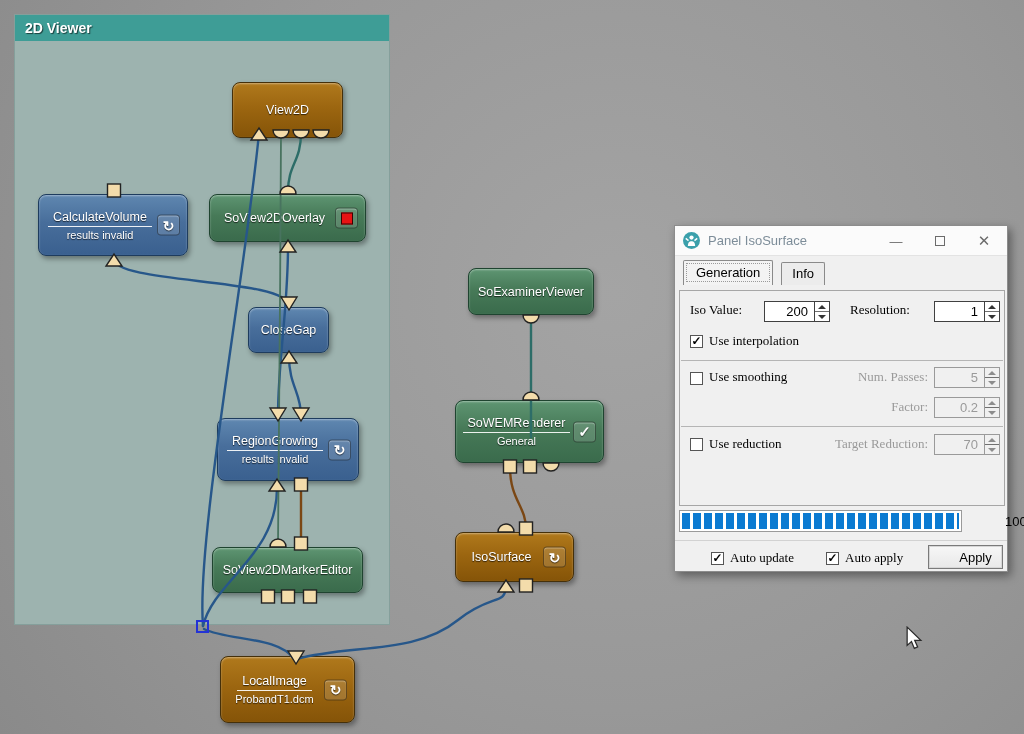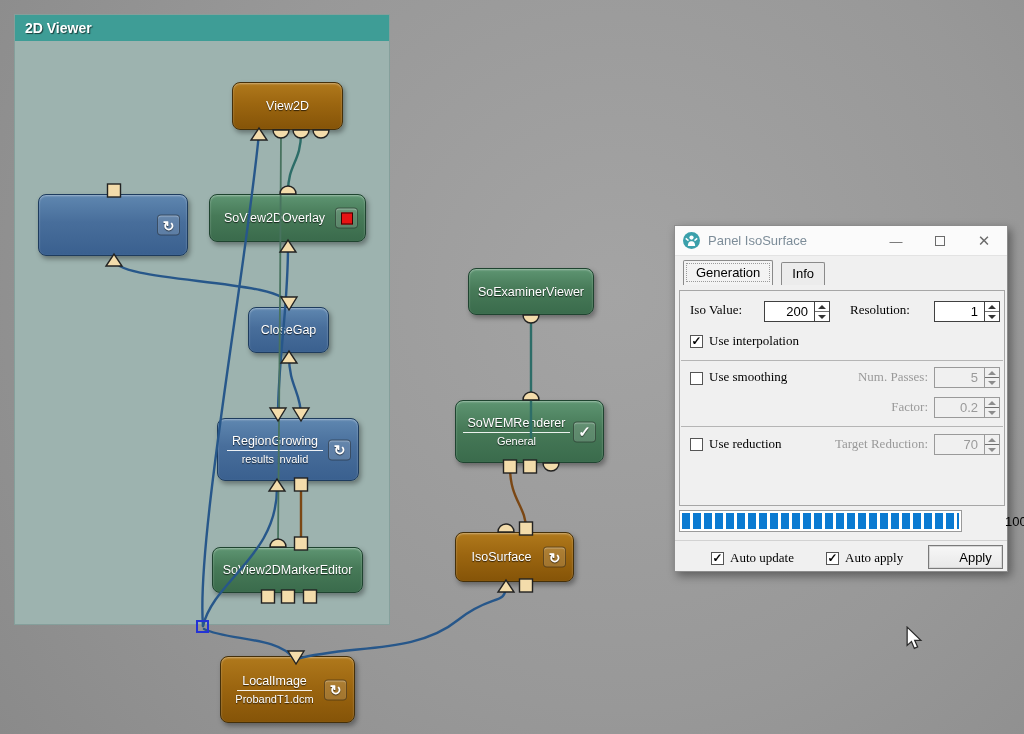--- a/index.html
+++ b/index.html
@@ -106,27 +106,31 @@
 </style>
 </head>
 <body>
 
 <div class="group">
   <div class="group-header">
     <span>2D Viewer</span>
   </div>
 </div>
 
-<div class="node brown" style="left:232px;top:82px;width:111px;height:48px">
+<div class="node brown" style="left:232px;top:82px;width:111px;height:56px">
   <div class="ncol">
       <div class="ntitle">View2D</div>
     </div>
 </div>
 
 <div class="node blue has-btn" style="left:38px;top:194px;width:150px;height:62px">
+  <div class="ncol">
+    <div class="ntitle u">CalculateVolume</div>
+    <div class="nsub">results invalid</div>
+  </div>
   <div class="nbtn">
       <span>↻</span>
     </div>
 </div>
 
 <div class="node green has-btn" style="left:209px;top:194px;width:157px;height:48px">
   <div class="ncol">
       <div class="ntitle">SoView2DOverlay</div>
     </div>
   <div class="nbtn">

